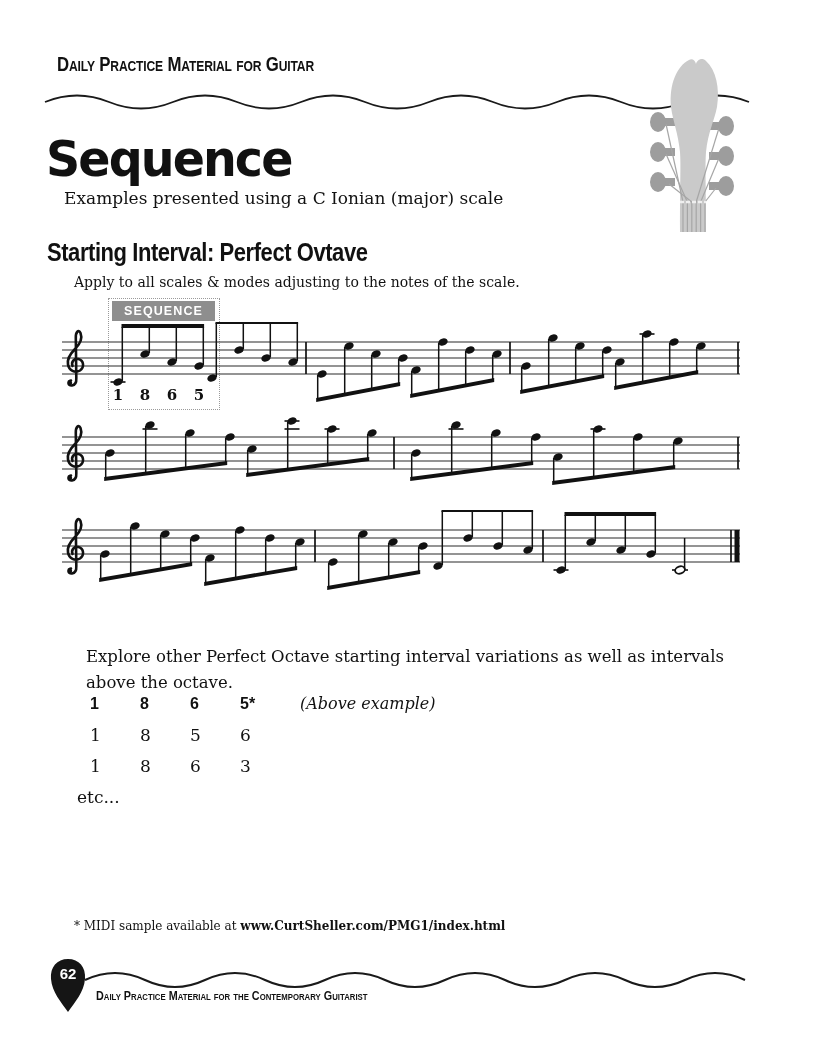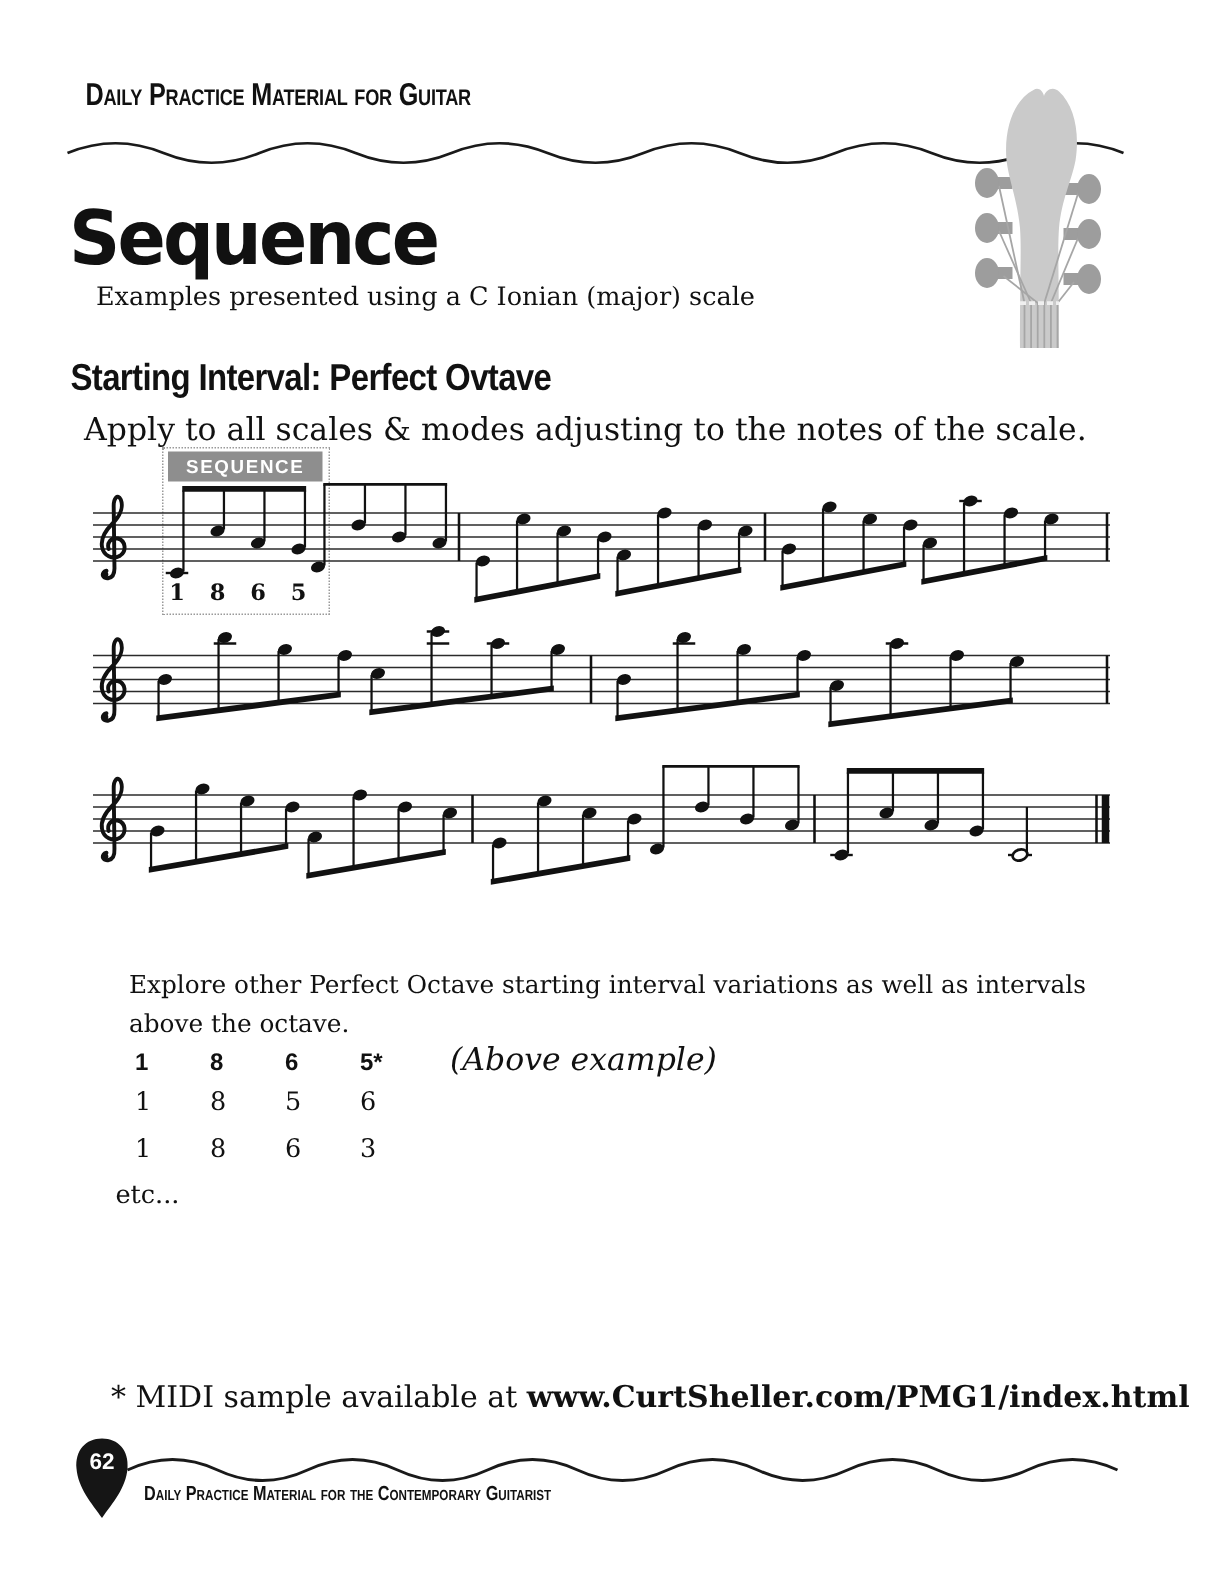--- a/index.html
+++ b/index.html
@@ -13,34 +13,34 @@
                 font-size:21px;letter-spacing:-.2px}
   .topwave{left:0;top:84px}
   .headstock{left:646px;top:52px}
   .title{left:46px;top:130px;margin:0;font-family:"DejaVu Sans",sans-serif;font-weight:bold;
          font-size:50px;letter-spacing:-2px;display:inline-block;transform:scaleX(.95);
          transform-origin:0 0;white-space:nowrap}
   .subtitle{left:64px;top:188px;font-size:17px;white-space:nowrap}
   .section{left:47px;top:238px;margin:0;font-family:"Liberation Sans",sans-serif;font-weight:800;
            font-size:25px;letter-spacing:-.5px;display:inline-block;transform:scaleX(.88);
            transform-origin:0 0;white-space:nowrap}
-  .apply{left:56px;top:274px;font-size:21px;white-space:nowrap}
+  .apply{left:74px;top:274px;font-size:14px;white-space:nowrap}
   .seq-box{left:108px;top:298px;width:110px;height:110px;border:1.5px dotted #9a9a9a}
   .seq-label{left:112px;top:301px;width:103px;height:20px;background:#8e8e8e;color:#fff;
              font-family:"Liberation Sans",sans-serif;font-weight:700;font-size:12.5px;
              letter-spacing:1.1px;text-align:center;line-height:20px}
   .staff{left:40px;width:760px;height:120px}
   .explore{left:86px;top:644px;width:660px;font-size:16.5px;line-height:1.6}
   #variations{left:90px;top:694px}
   .vrow{display:flex;align-items:baseline;height:31px;font-size:17px}
   .vrow.bold .vcell{font-family:"Liberation Sans",sans-serif;font-weight:700;font-size:16px}
   .vcell{width:50px}
-  .vnote{font-style:italic;font-size:21px;margin-left:10px}
+  .vnote{font-style:italic;font-size:16px;margin-left:10px}
   .etc{left:77px;top:787px;font-size:17px}
-  .midi{left:74px;top:919px;font-size:20px;white-space:nowrap}
+  .midi{left:74px;top:919px;font-size:12px;white-space:nowrap}
   .midi .bold{font-weight:700}
   .footwave{left:0;top:962px}
   .badge{left:48px;top:958px}
   .footer-title{left:96px;top:988px;font-family:"Liberation Sans",sans-serif;font-weight:800;
                 font-size:13.5px}
 </style>
 </head>
 <body>
 
 <div class="abs header-title cond"><span class="bc">D</span><span class="sc">A</span><span class="sc">I</span><span class="sc">L</span><span class="sc">Y</span> <span class="bc">P</span><span class="sc">R</span><span class="sc">A</span><span class="sc">C</span><span class="sc">T</span><span class="sc">I</span><span class="sc">C</span><span class="sc">E</span> <span class="bc">M</span><span class="sc">A</span><span class="sc">T</span><span class="sc">E</span><span class="sc">R</span><span class="sc">I</span><span class="sc">A</span><span class="sc">L</span> <span class="sc">F</span><span class="sc">O</span><span class="sc">R</span> <span class="bc">G</span><span class="sc">U</span><span class="sc">I</span><span class="sc">T</span><span class="sc">A</span><span class="sc">R</span></div>

